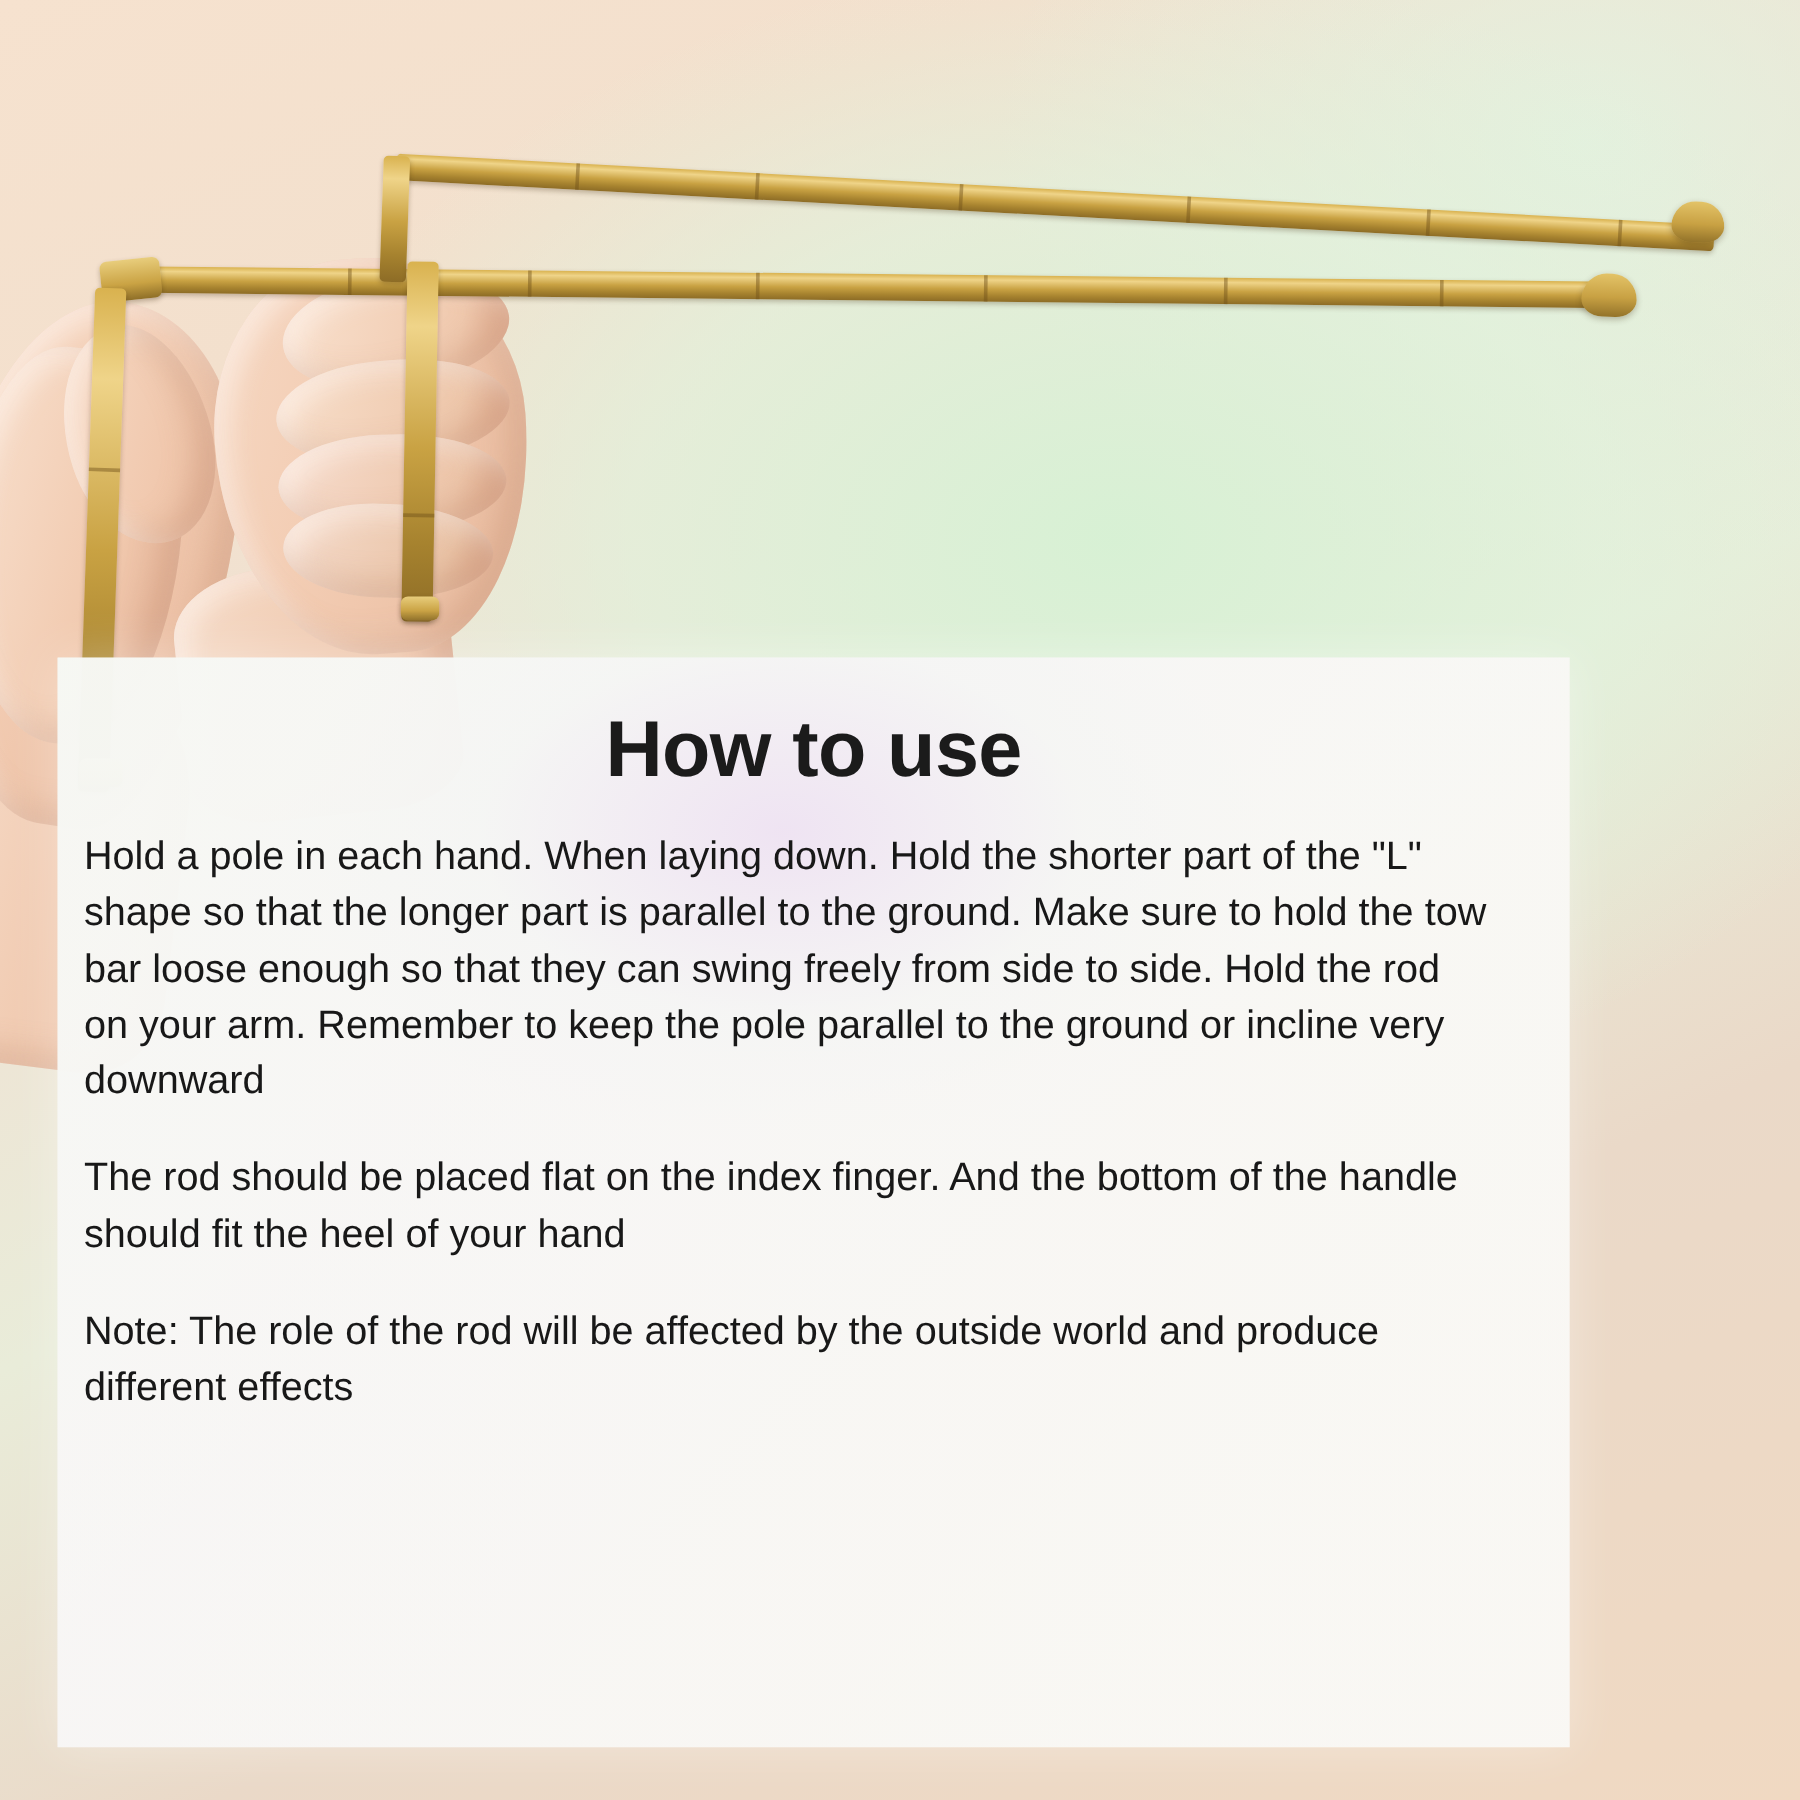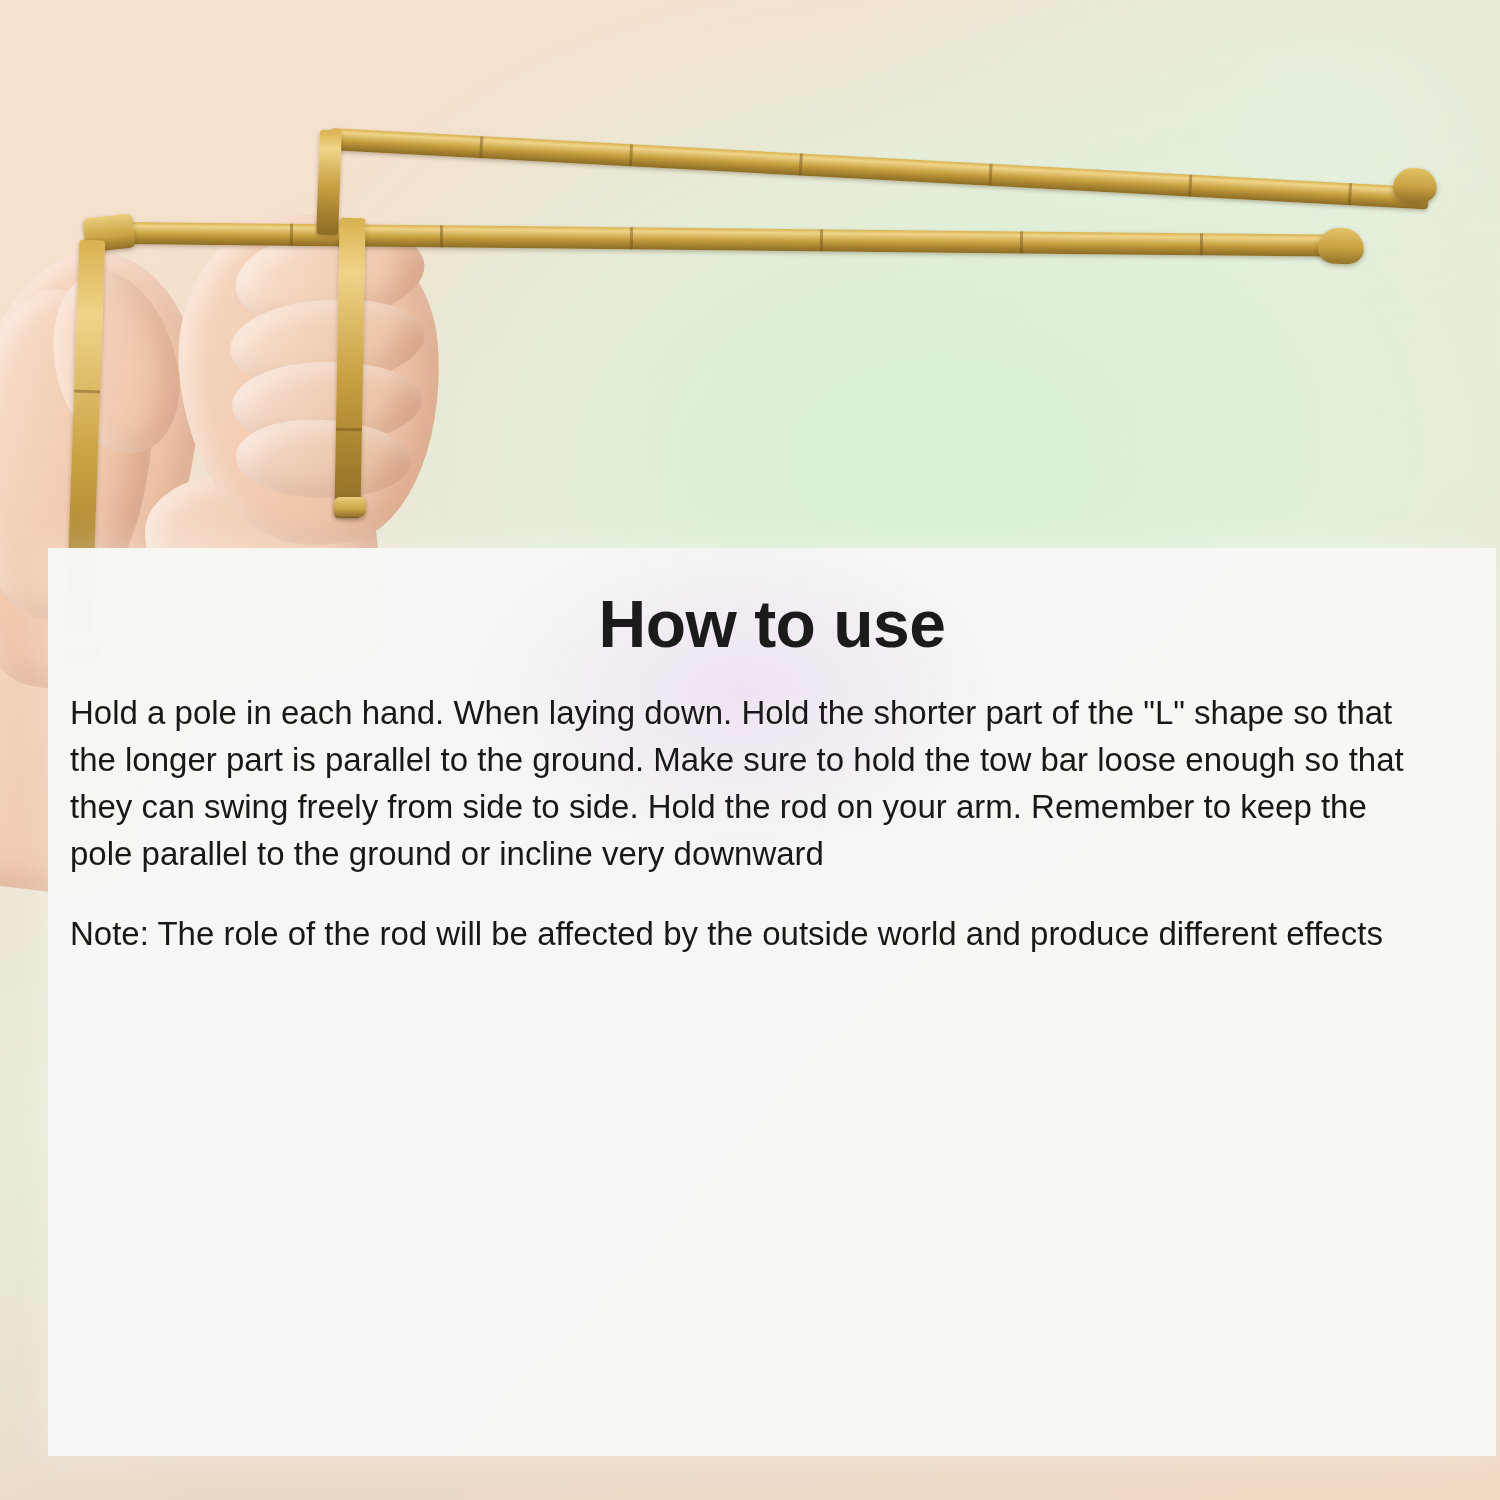--- a/index.html
+++ b/index.html
@@ -219,21 +219,21 @@
     top: 632px;
     width: 36px;
     height: 24px;
   }
 
   
   .panel {
     position: absolute;
     left: 48px;
     top: 548px;
-    width: 1448px;
+    width: 1260px;
     height: 908px;
     background:
       radial-gradient(ellipse 420px 260px at 48% 16%, rgba(238,226,242,0.92) 0%, rgba(245,246,244,0.75) 60%, rgba(248,248,245,0.65) 100%),
       linear-gradient(130deg, rgba(243,248,242,0.95) 0%, rgba(247,243,247,0.93) 35%, rgba(250,247,243,0.93) 70%, rgba(252,248,244,0.95) 100%);
     box-shadow: 0 0 40px rgba(255,255,255,0.35);
   }
   .panel-title {
     margin: 0;
     padding: 38px 0 10px 0;
     text-align: center;
@@ -300,17 +300,18 @@
 
   <div class="rod rodC-handle">
     <div class="rod-seg" style="left:0;top:210px;bottom:auto;width:100%;height:3px"></div>
   </div>
   <div class="cap rodC-cap"></div>
 
   <div class="panel">
     <h1 class="panel-title">How to use</h1>
     <div class="panel-body">
       <p class="para">Hold a pole in each hand. When laying down. Hold the shorter part of the "L" shape so that the longer part is parallel to the ground. Make sure to hold the tow bar loose enough so that they can swing freely from side to side. Hold the rod on your arm. Remember to keep the pole parallel to the ground or incline very downward</p>
+      <p class="para">The rod should be placed flat on the index finger. And the bottom of the handle should fit the heel of your hand</p>
       <p class="para">Note: The role of the rod will be affected by the outside world and produce different effects</p>
     </div>
   </div>
 
 </div>
 
 </body></html>

